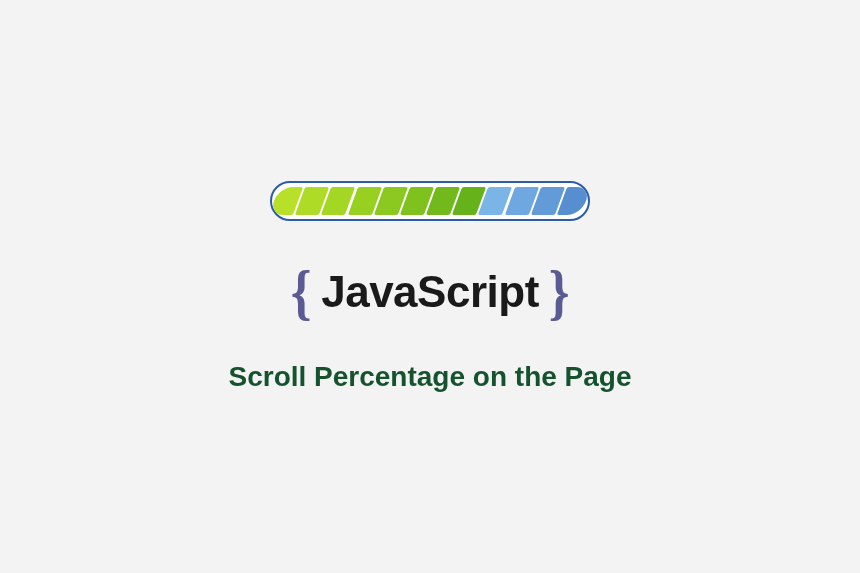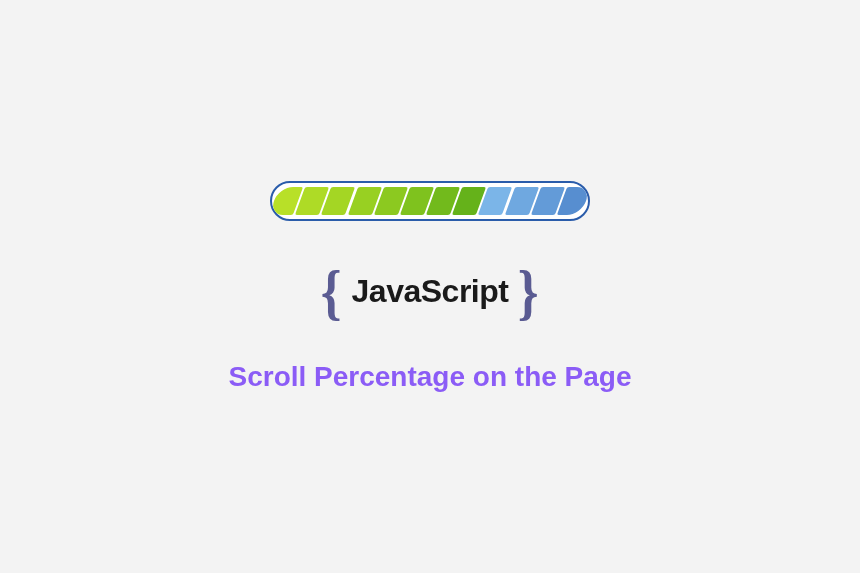--- a/index.html
+++ b/index.html
@@ -66,29 +66,29 @@
     }
     .brace {
       font-size: 62px;
       font-weight: 700;
       color: #5a5b92;
       line-height: 1;
       font-family: Georgia, serif;
       transform: scaleX(0.85);
     }
     .js-text {
-      font-size: 32px;
+      font-size: 44px;
       font-weight: 700;
       color: #1a1a1a;
       letter-spacing: -0.5px;
     }
     .subtitle {
       font-size: 28px;
       font-weight: 700;
-      color: #8b5cf6;
+      color: #14532d;
     }
   </style>
 </head>
 <body>
 
 <div class="progress-bar">
   <div class="seg first c1"></div>
   <div class="seg c2"></div>
   <div class="seg c3"></div>
   <div class="seg c4"></div>

